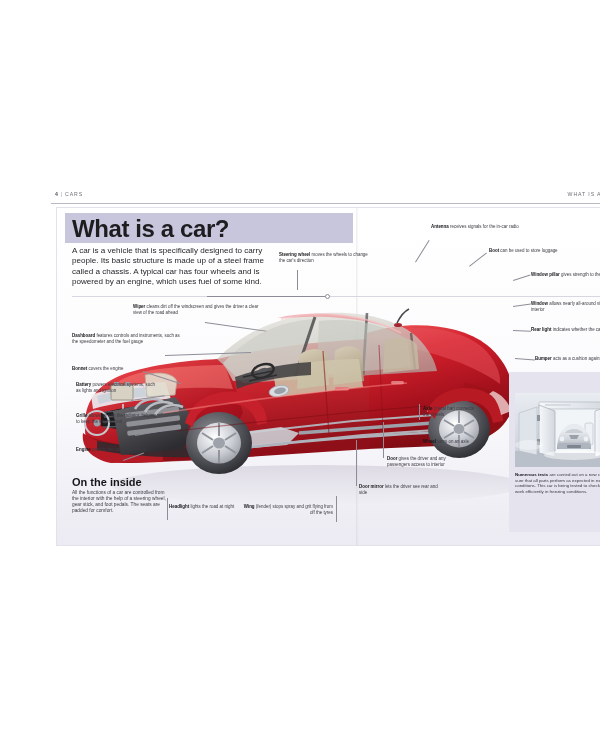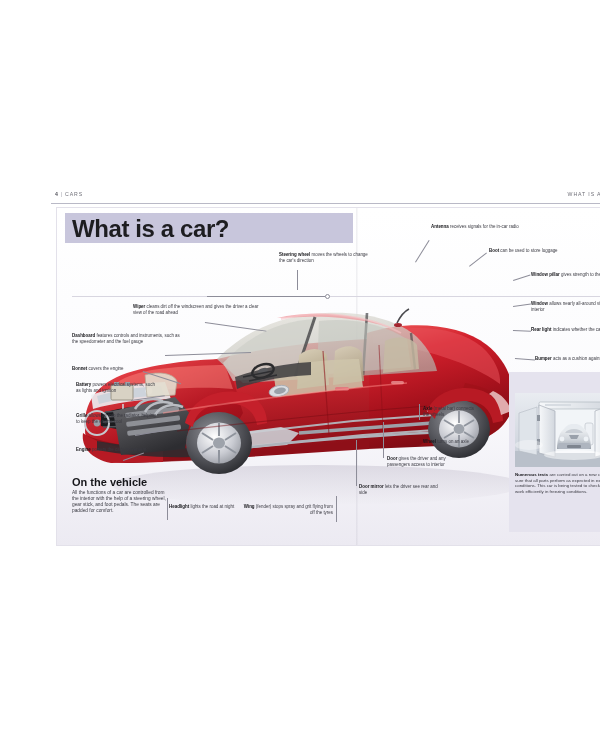--- a/index.html
+++ b/index.html
@@ -76,20 +76,21 @@
   </div>
   <div class="rule"></div>
 
   <div class="spread">
     <div class="gutter"></div>
 
     <div class="titleband">
       <h1>What is a car?</h1>
     </div>
 
+    <div class="intro">A car is a vehicle that is specifically designed to carry people. Its basic structure is made up of a steel frame called a chassis. A typical car has four wheels and is powered by an engine, which uses fuel of some kind.</div>
 
     <div class="leftbox"></div>
 
     <div class="carwrap">
       <svg width="470" height="262" viewBox="0 0 470 262">
         <defs>
           <linearGradient id="bodyRed" x1="0" y1="0" x2="0.3" y2="1">
             <stop offset="0%" stop-color="#ef5a5a"></stop>
             <stop offset="28%" stop-color="#d2202c"></stop>
             <stop offset="65%" stop-color="#a8121d"></stop>
@@ -403,21 +404,21 @@
 
     <div class="co" style="left:478px;top:148px;width:92px;">
       <b>Bumper</b><span> acts as a cushion against impacts</span>
     </div>
     <div class="ld" style="left:458px;top:150px;width:20px;transform:rotate(4deg);"></div>
 
     <div class="dot" style="left:268px;top:86px;"></div>
     <div class="ld" style="left:150px;top:88px;width:118px;"></div>
 
     <div class="oti">
-      <h2>On the vehicle</h2>
+      <h2>On the inside</h2>
       <p>All the functions of a car are controlled from the interior with the help of a steering wheel, gear stick, and foot pedals. The seats are padded for comfort.</p>
     </div>
 
     <div class="hac">
       <div class="ph">
         <div class="coldwrap">
           <svg width="119" height="74" viewBox="0 0 119 74">
             <defs>
               <linearGradient id="chamberBg" x1="0" y1="0" x2="0" y2="1">
                 <stop offset="0%" stop-color="#e9ecf1"></stop>

